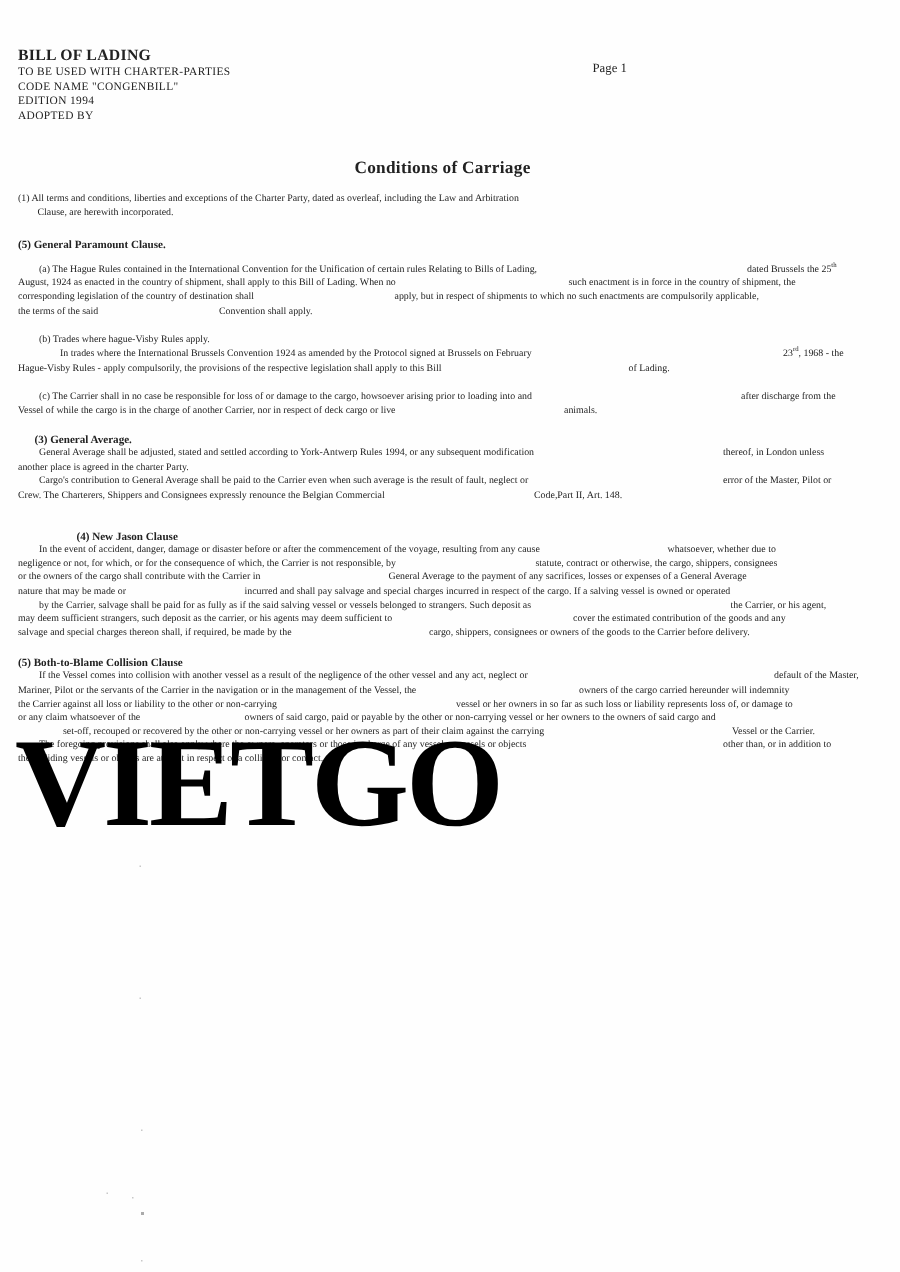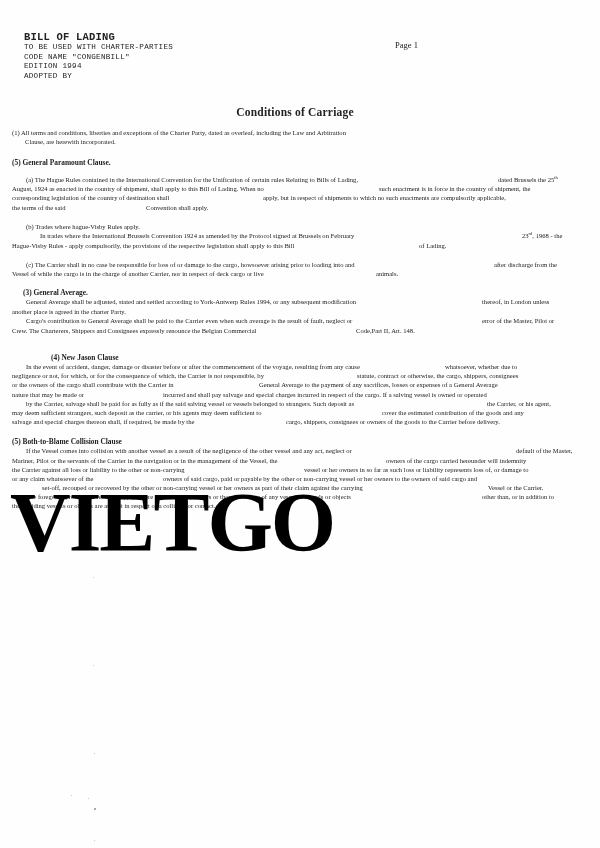--- a/index.html
+++ b/index.html
@@ -2,21 +2,21 @@
 <html><head>
   <meta charset="utf-8">
   <style>
     html, body { margin: 0; padding: 0; background: #ffffff; }
     body {
       width: 600px; height: 848px; position: relative; overflow: hidden;
       font-family: "Liberation Serif", "DejaVu Serif", serif;
       color: #222222;
     }
     .page { position: absolute; left: 0; top: 0; width: 600px; height: 848px; background: #fefefe; }
-    .header-block { position: absolute; left: 24px; top: 32px; line-height: 9.6px; font-family: Liberation Mono, monospace; }
+    .header-block { position: absolute; left: 12px; top: 32px; line-height: 9.6px; }
     .header-title { font-weight: bold; font-size: 10.5px; line-height: 11px; letter-spacing: 0.2px; }
     .header-line { font-size: 7.6px; letter-spacing: 0.25px; }
     .page-num { position: absolute; left: 395px; top: 40px; font-size: 8.5px; }
     .doc-title { position: absolute; left: 0; width: 600px; top: 106px; text-align: center; font-weight: bold; font-size: 11.5px; letter-spacing: 0.2px; }
     .doc-title span { margin-left: -10px; }
     .para { position: absolute; font-size: 6.6px; line-height: 9.6px; }
     .section-head { position: absolute; font-weight: bold; font-size: 7.4px; }
     .ln { white-space: nowrap; position: absolute; }
     sup { font-size: 4.5px; vertical-align: super; line-height: 0; }
     .watermark {

